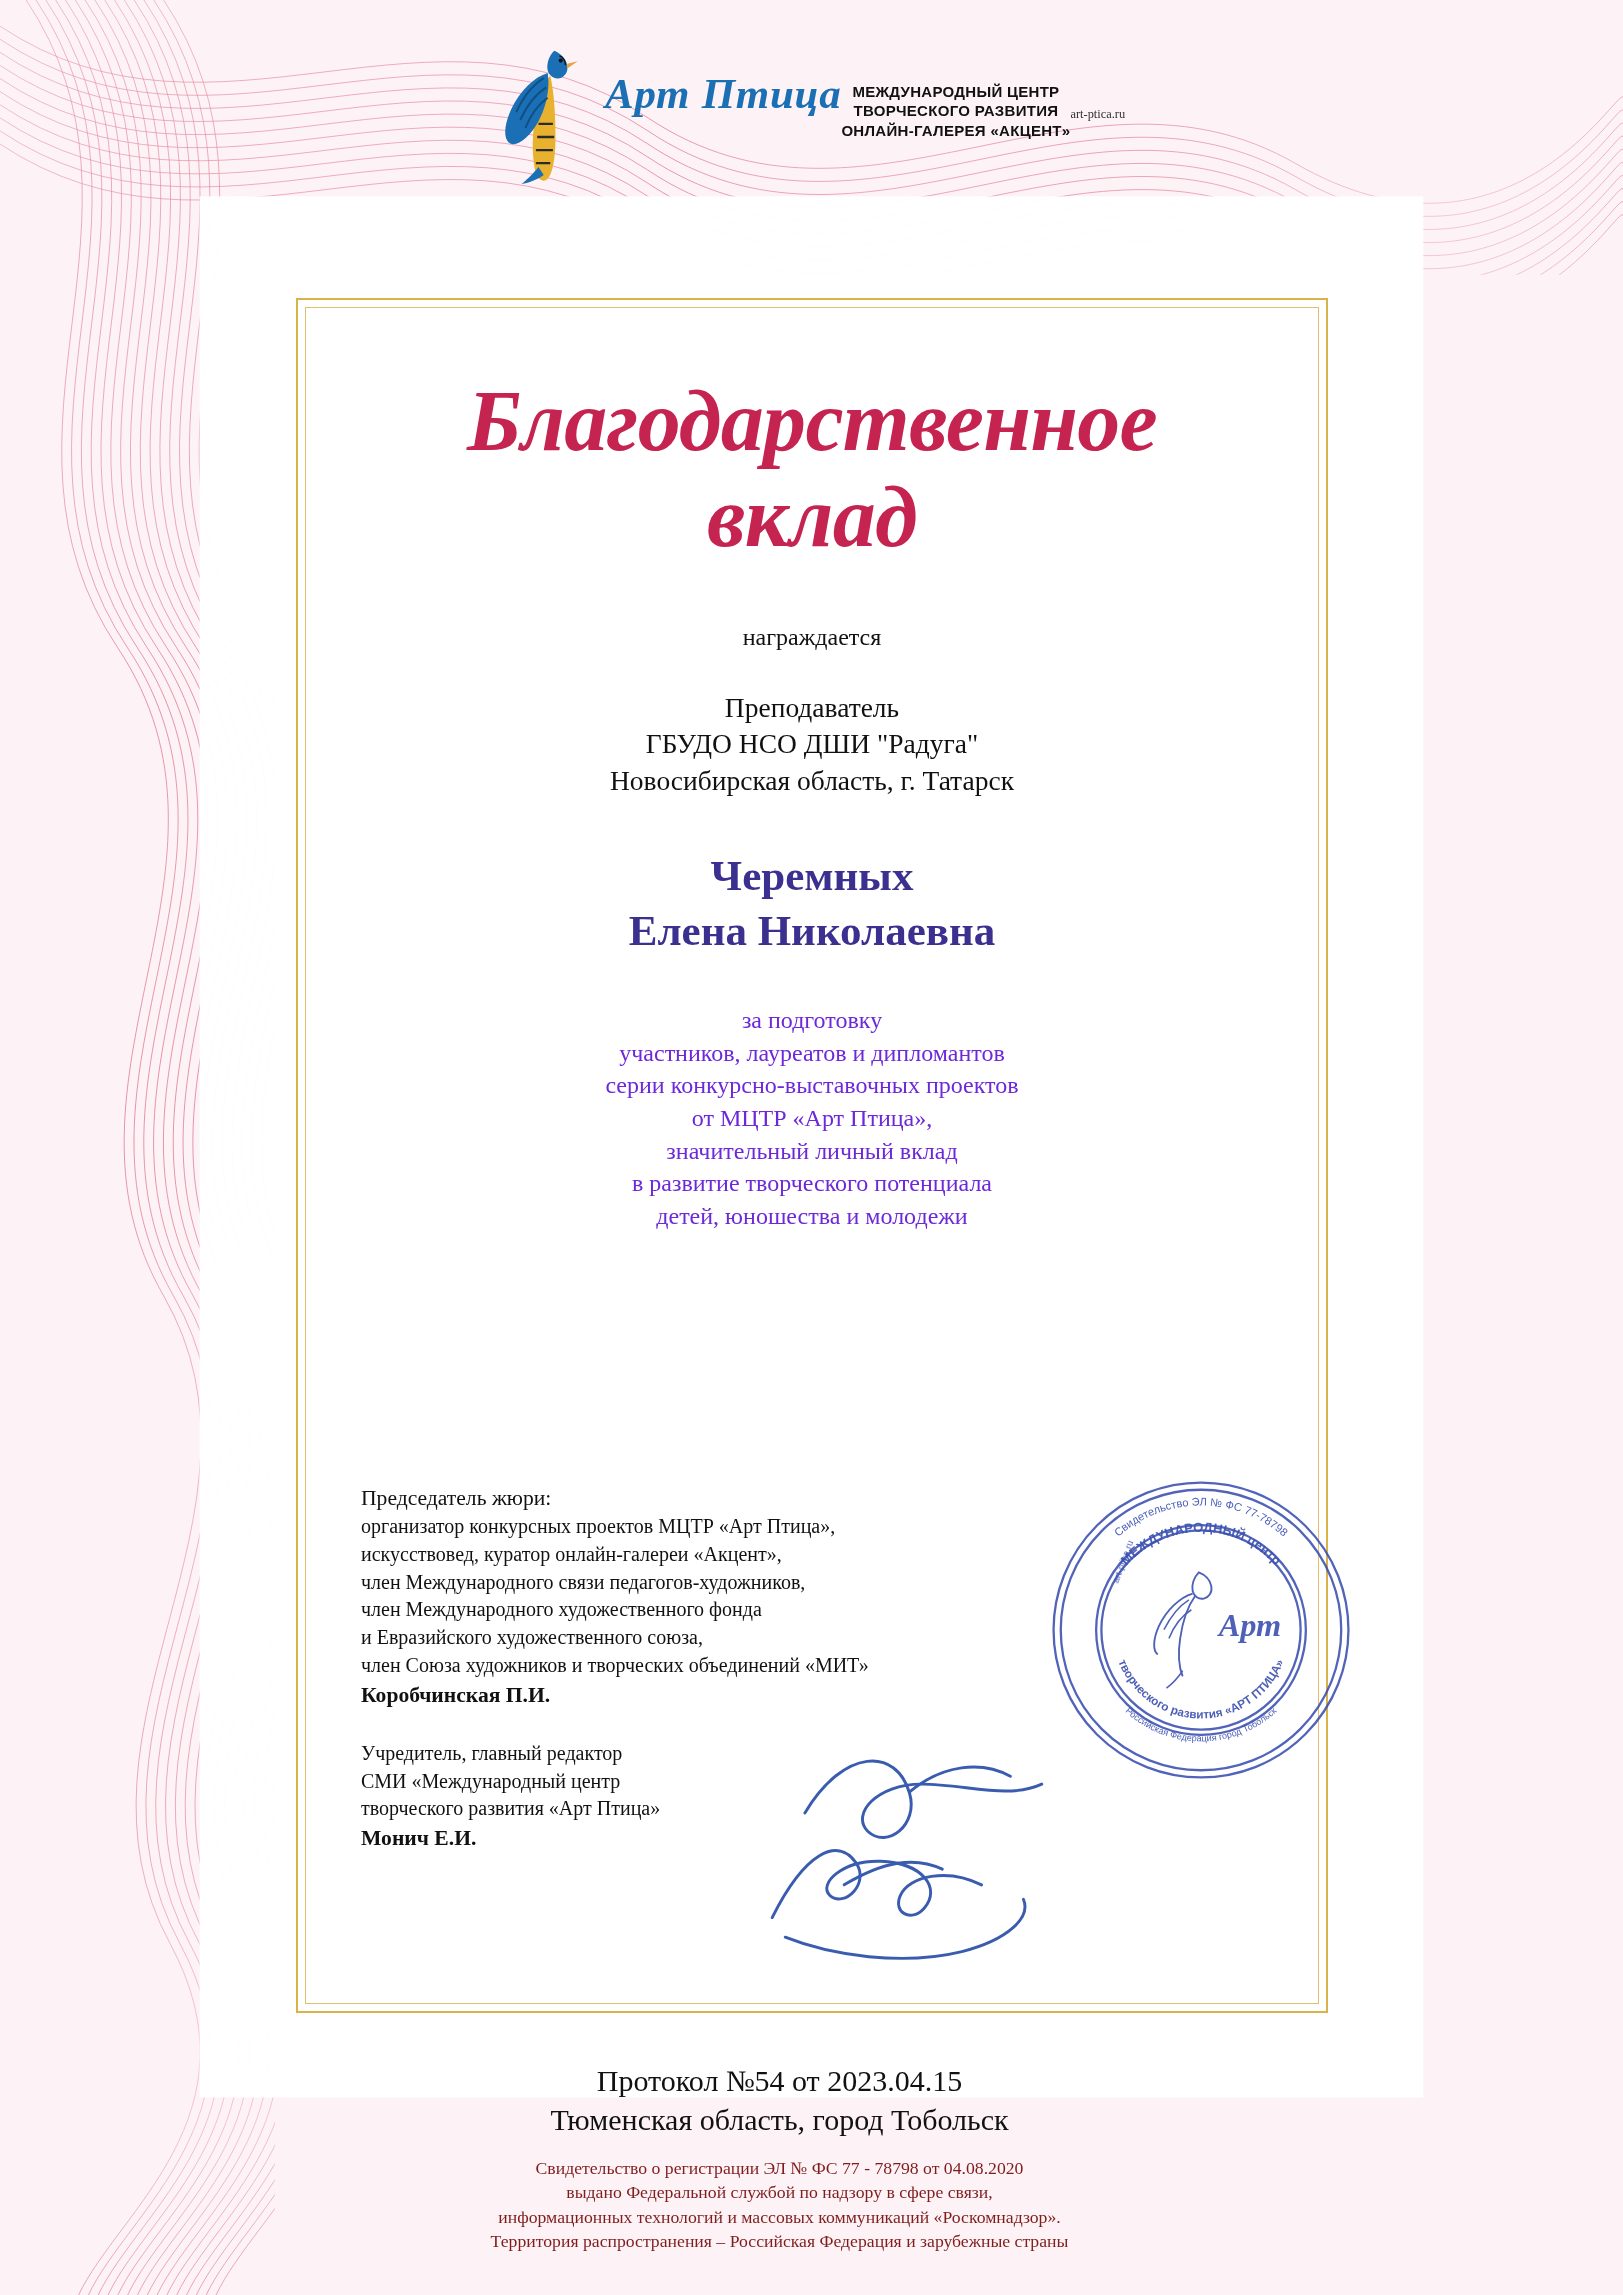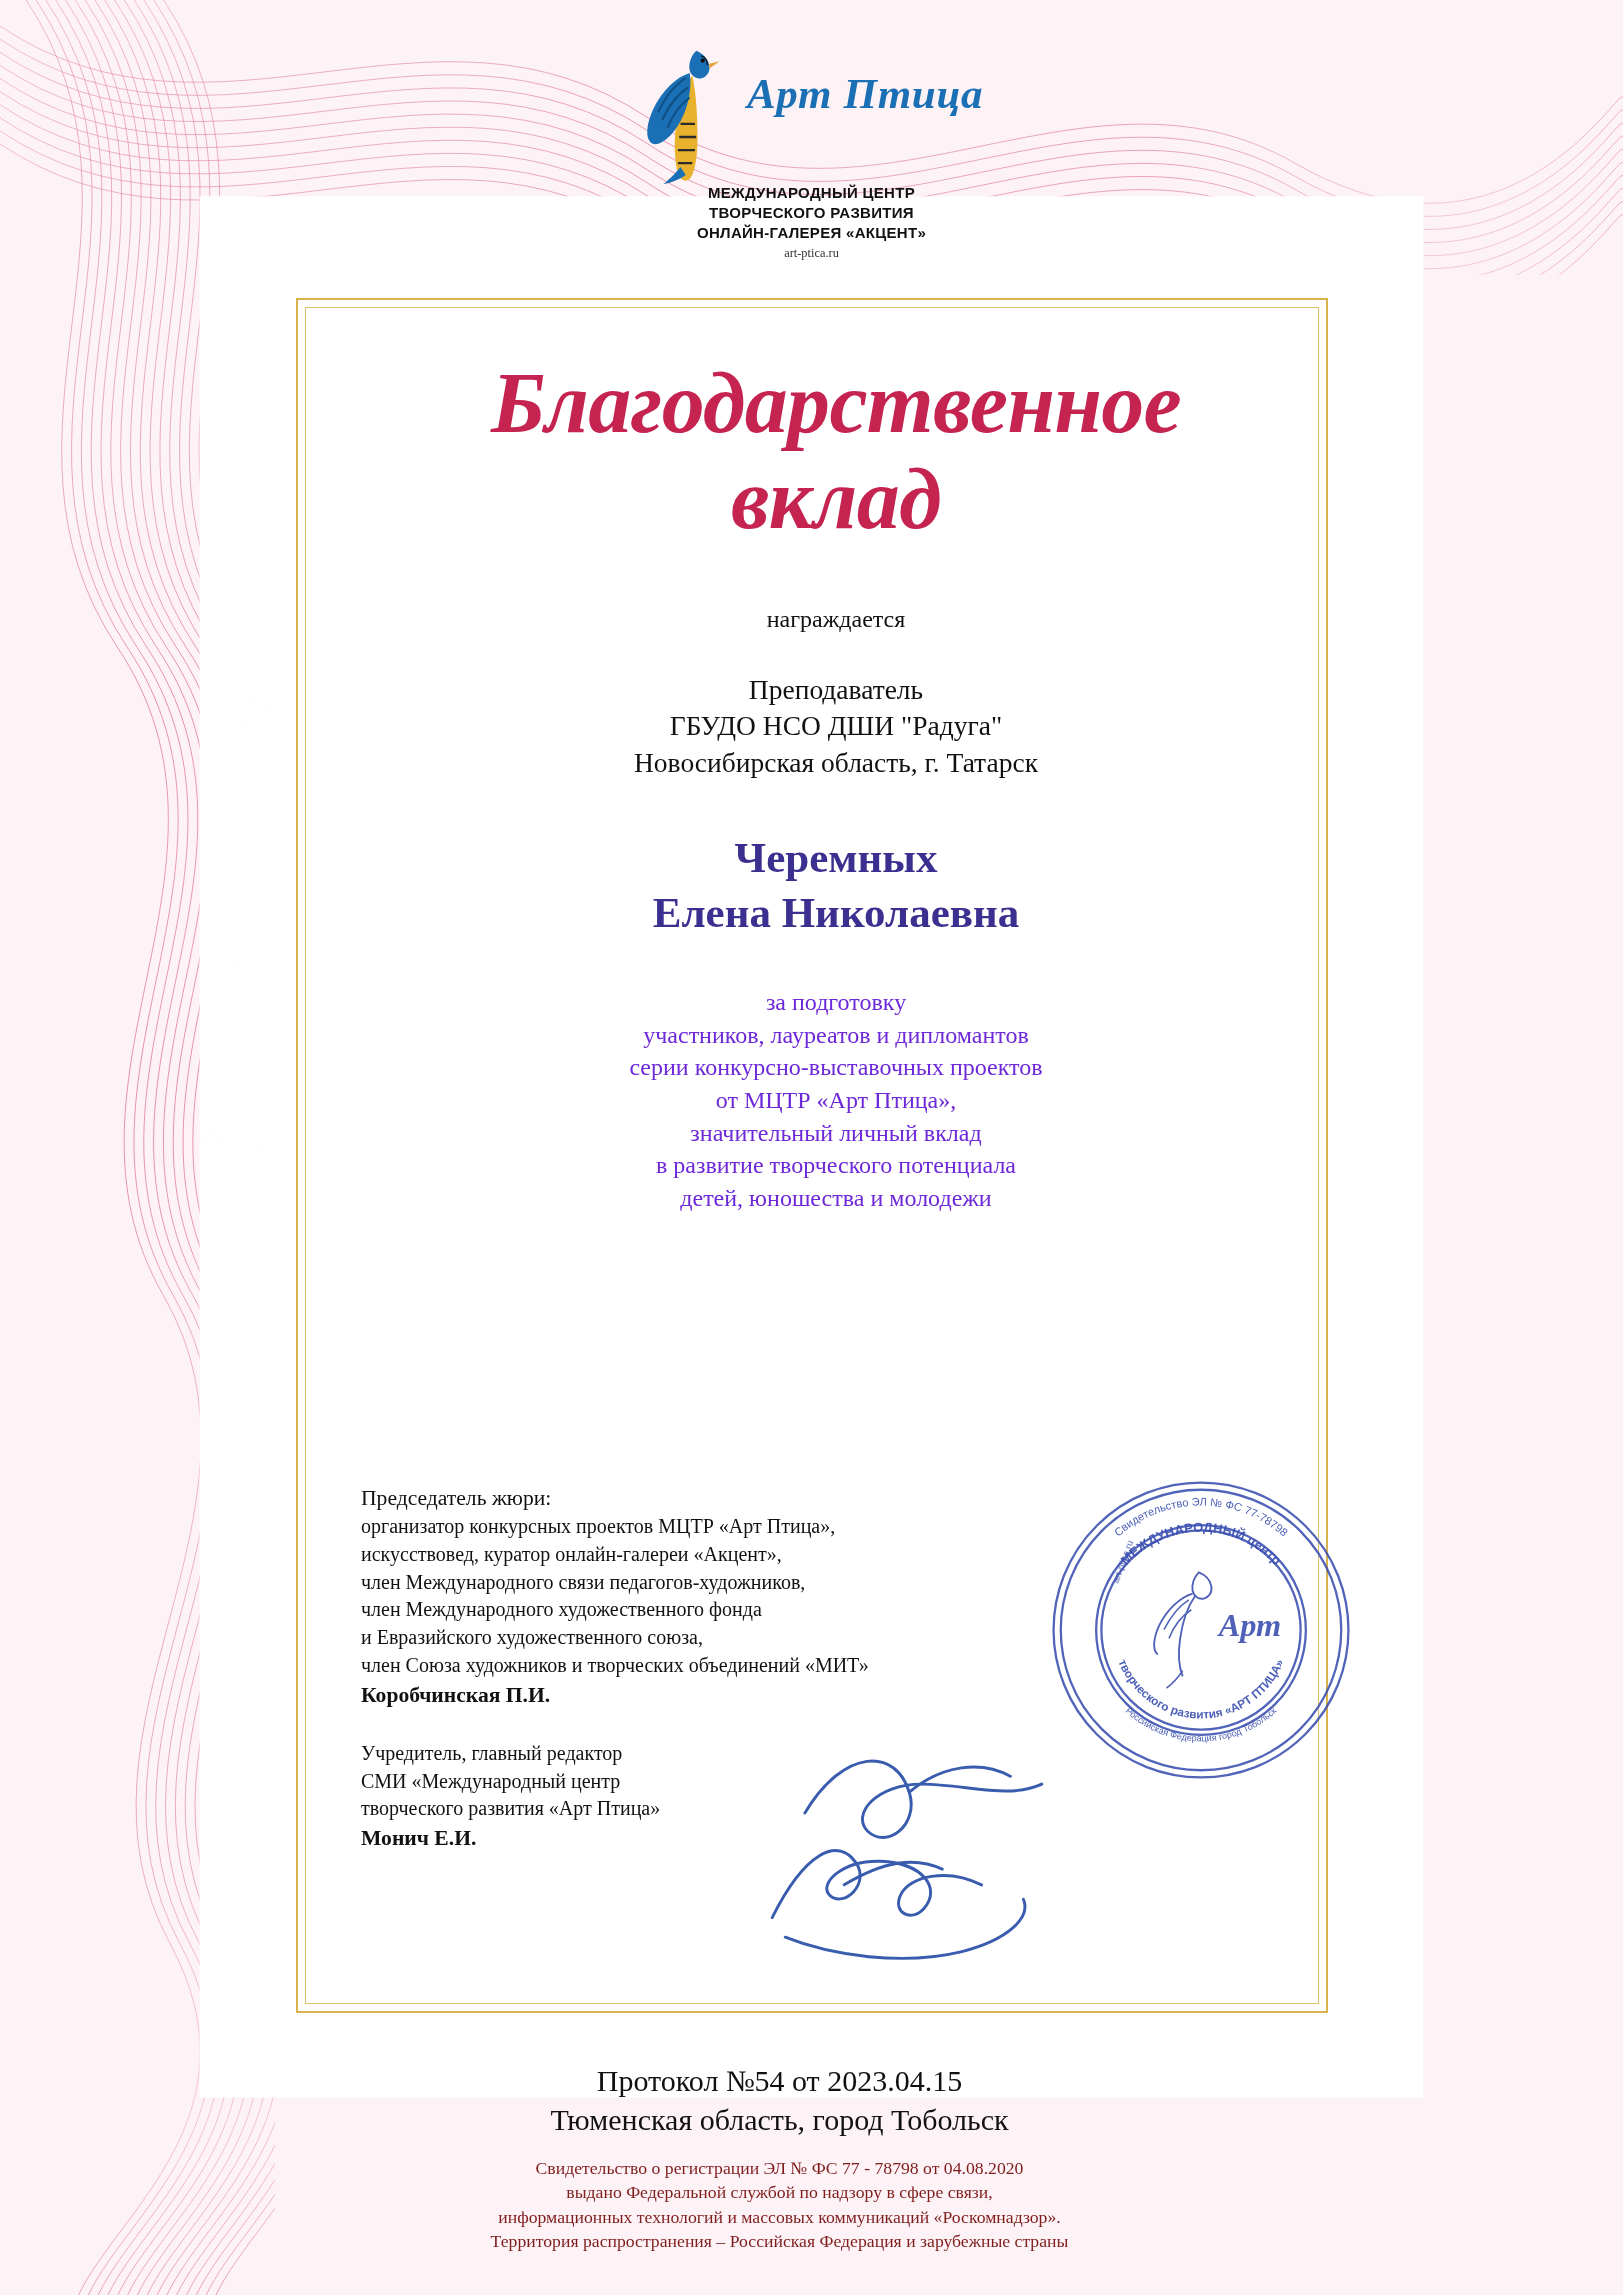--- a/index.html
+++ b/index.html
@@ -54,21 +54,21 @@
     position: absolute;
     left: 0;
     top: 39px;
     width: 1623px;
     display: flex;
     justify-content: center;
     align-items: flex-start;
   }
   .logo-inner {
     display: flex;
-    flex-direction: column;
+    flex-direction: row;
     align-items: center;
   }
   .logo-row {
     display: flex;
     align-items: center;
     gap: 9.2px;
   }
   .bird-mark {
     width: 98px;
     height: 147px;
@@ -103,23 +103,22 @@
   }
 
   
   .content {
     position: absolute;
     left: 296px;
     top: 298px;
     width: 1032px;
     height: 1758px;
     box-sizing: border-box;
-    padding: 31px 46px 0 46px;
+    padding: 49px 46px 0 46px;
     text-align: center;
-    margin-left: 24px;
   }
 
   .doc-title {
     font-family: "Liberation Serif", serif;
     font-weight: bold;
     font-style: italic;
     font-size: 86px;
     line-height: 1.12;
     color: #c52350;
     letter-spacing: -0.7px;

